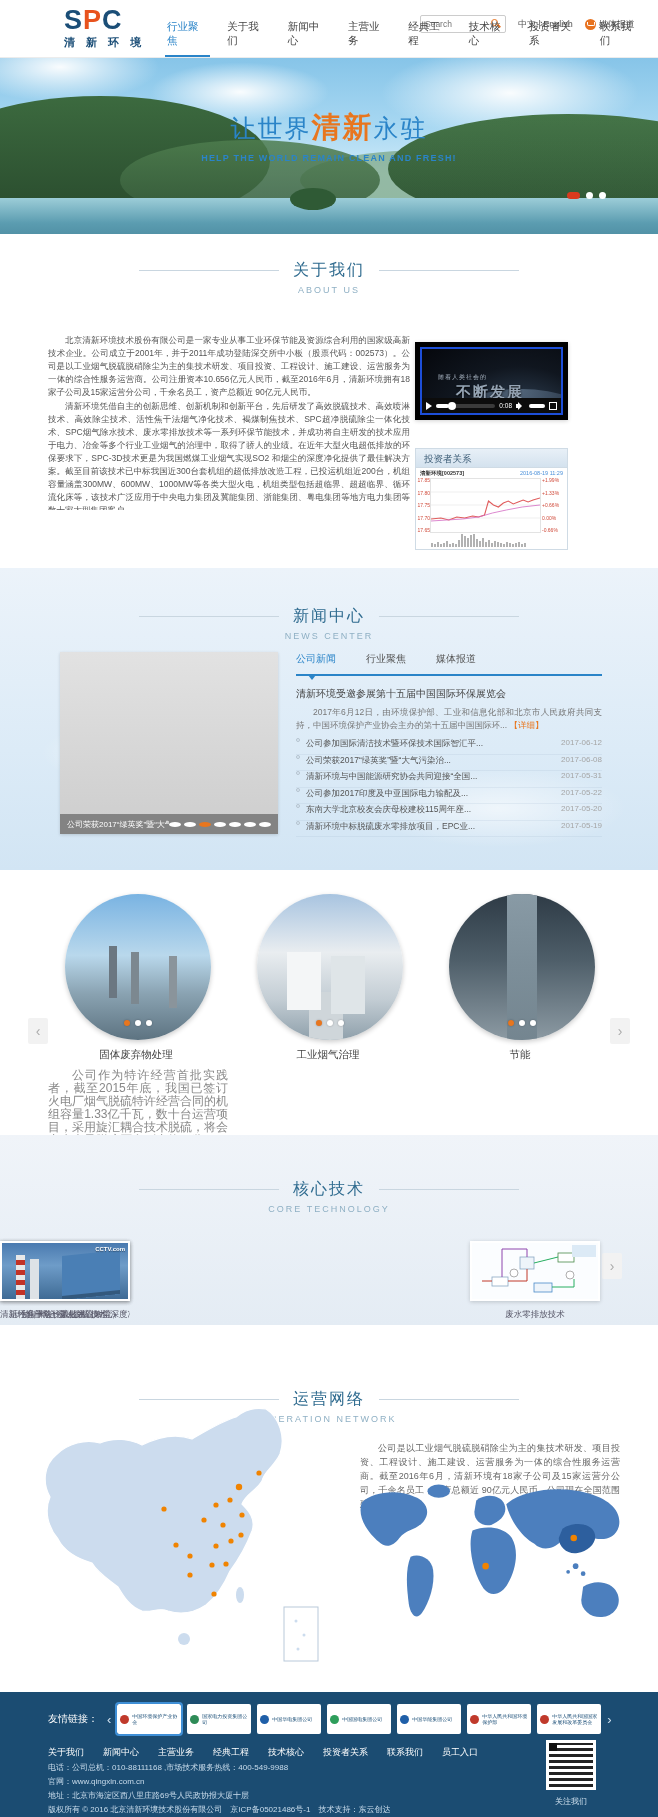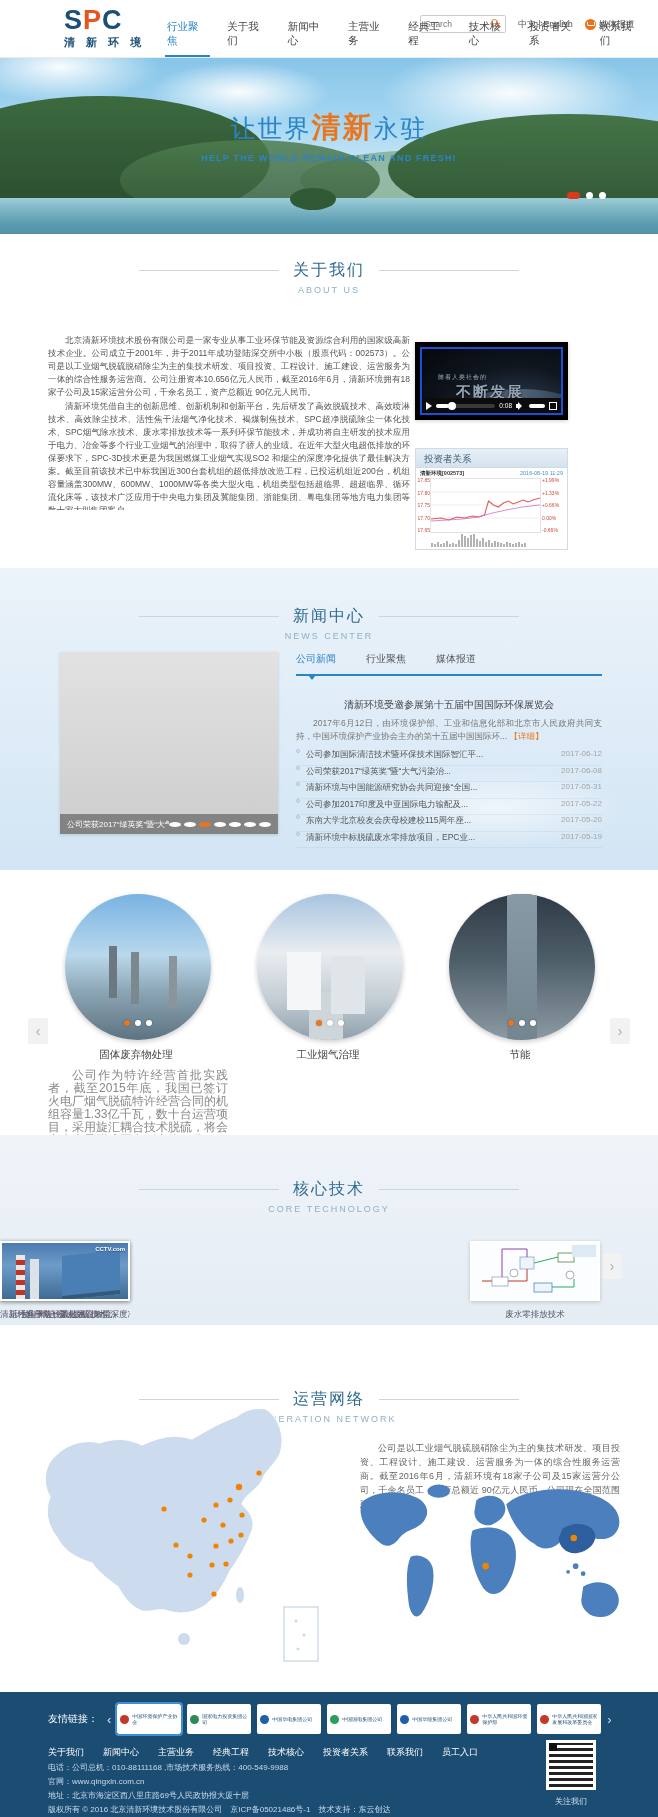--- a/index.html
+++ b/index.html
@@ -94,21 +94,21 @@
 .news-cap span{flex:1;font-size:8px;color:#fff;white-space:nowrap;overflow:hidden}
 .news-cap .dots{display:flex;gap:3px}
 .news-cap .dot{width:5px;height:5px}
 .news-cap .dot.on{background:#e8761e}
 .news-right{position:absolute;left:296px;top:84px;width:306px;z-index:2}
 .tabs{display:flex;position:relative}
 .tab{font-size:10px;color:#555;margin-right:30px;padding-bottom:8px;cursor:pointer;position:relative}
 .tab.active{color:#2a84c8}
 .tab.active:after{content:"";position:absolute;left:12px;bottom:-6px;border-left:4px solid transparent;border-right:4px solid transparent;border-top:5px solid #2a84c8}
 .tab-line{height:2px;background:#2a84c8;width:100%}
-.feat-title{font-size:10px;color:#444;text-align:center;margin-top:22px;cursor:pointer}
+.feat-title{font-size:10px;color:#444;margin-top:11px;cursor:pointer}
 .feat-ex{font-size:8.5px;color:#777;line-height:13px;margin-top:5px;text-align:justify;text-indent:2em}
 .feat-more{color:#e8761e;cursor:pointer;white-space:nowrap}
 .news-list{margin-top:6px}
 .news-row{display:flex;height:16.5px;border-bottom:1px solid rgba(160,185,205,.18);cursor:pointer}
 .news-row .bu{width:4px;height:4px;border-radius:50%;border:1px solid #b5c3cf;margin-right:6px;flex:none}
 .news-row .ti{flex:1;font-size:8.5px;color:#555;white-space:nowrap;overflow:hidden;text-overflow:ellipsis}
 .news-row .da{font-size:8px;color:#a5a5a5;margin-left:8px}
 
 
 .biz{position:absolute;top:870px;left:0;width:658px;height:265px;background:#fff}

